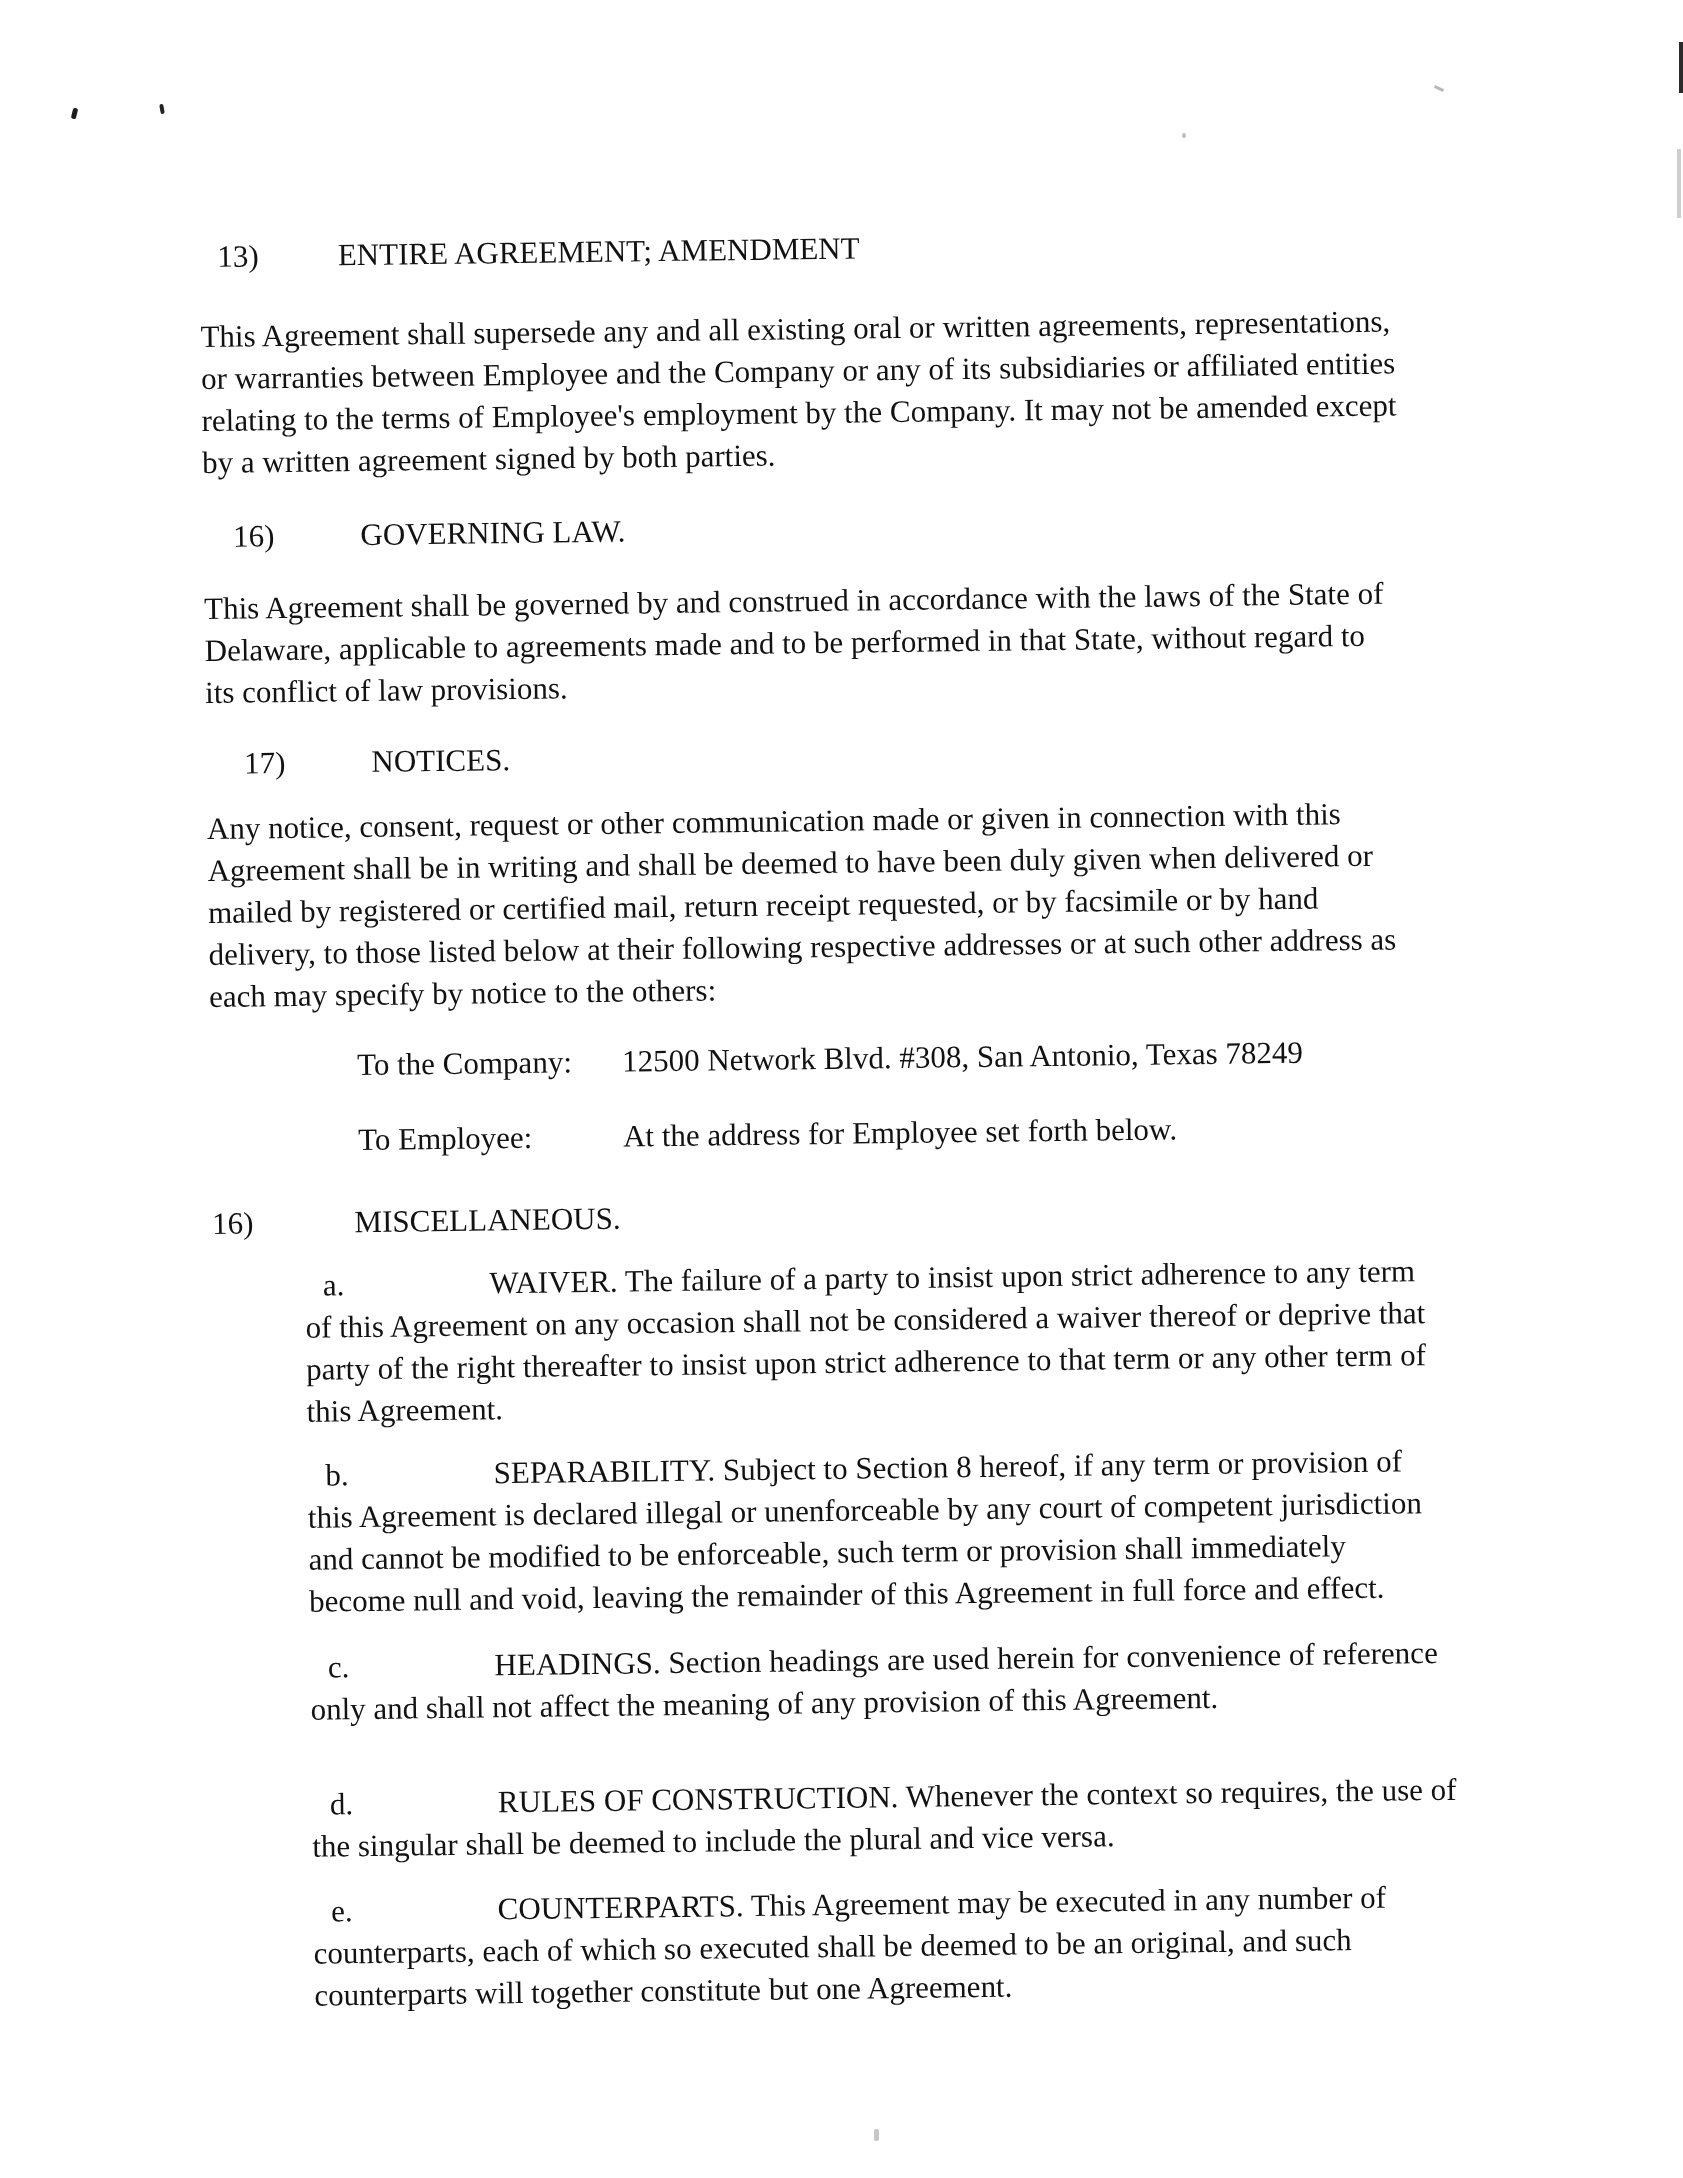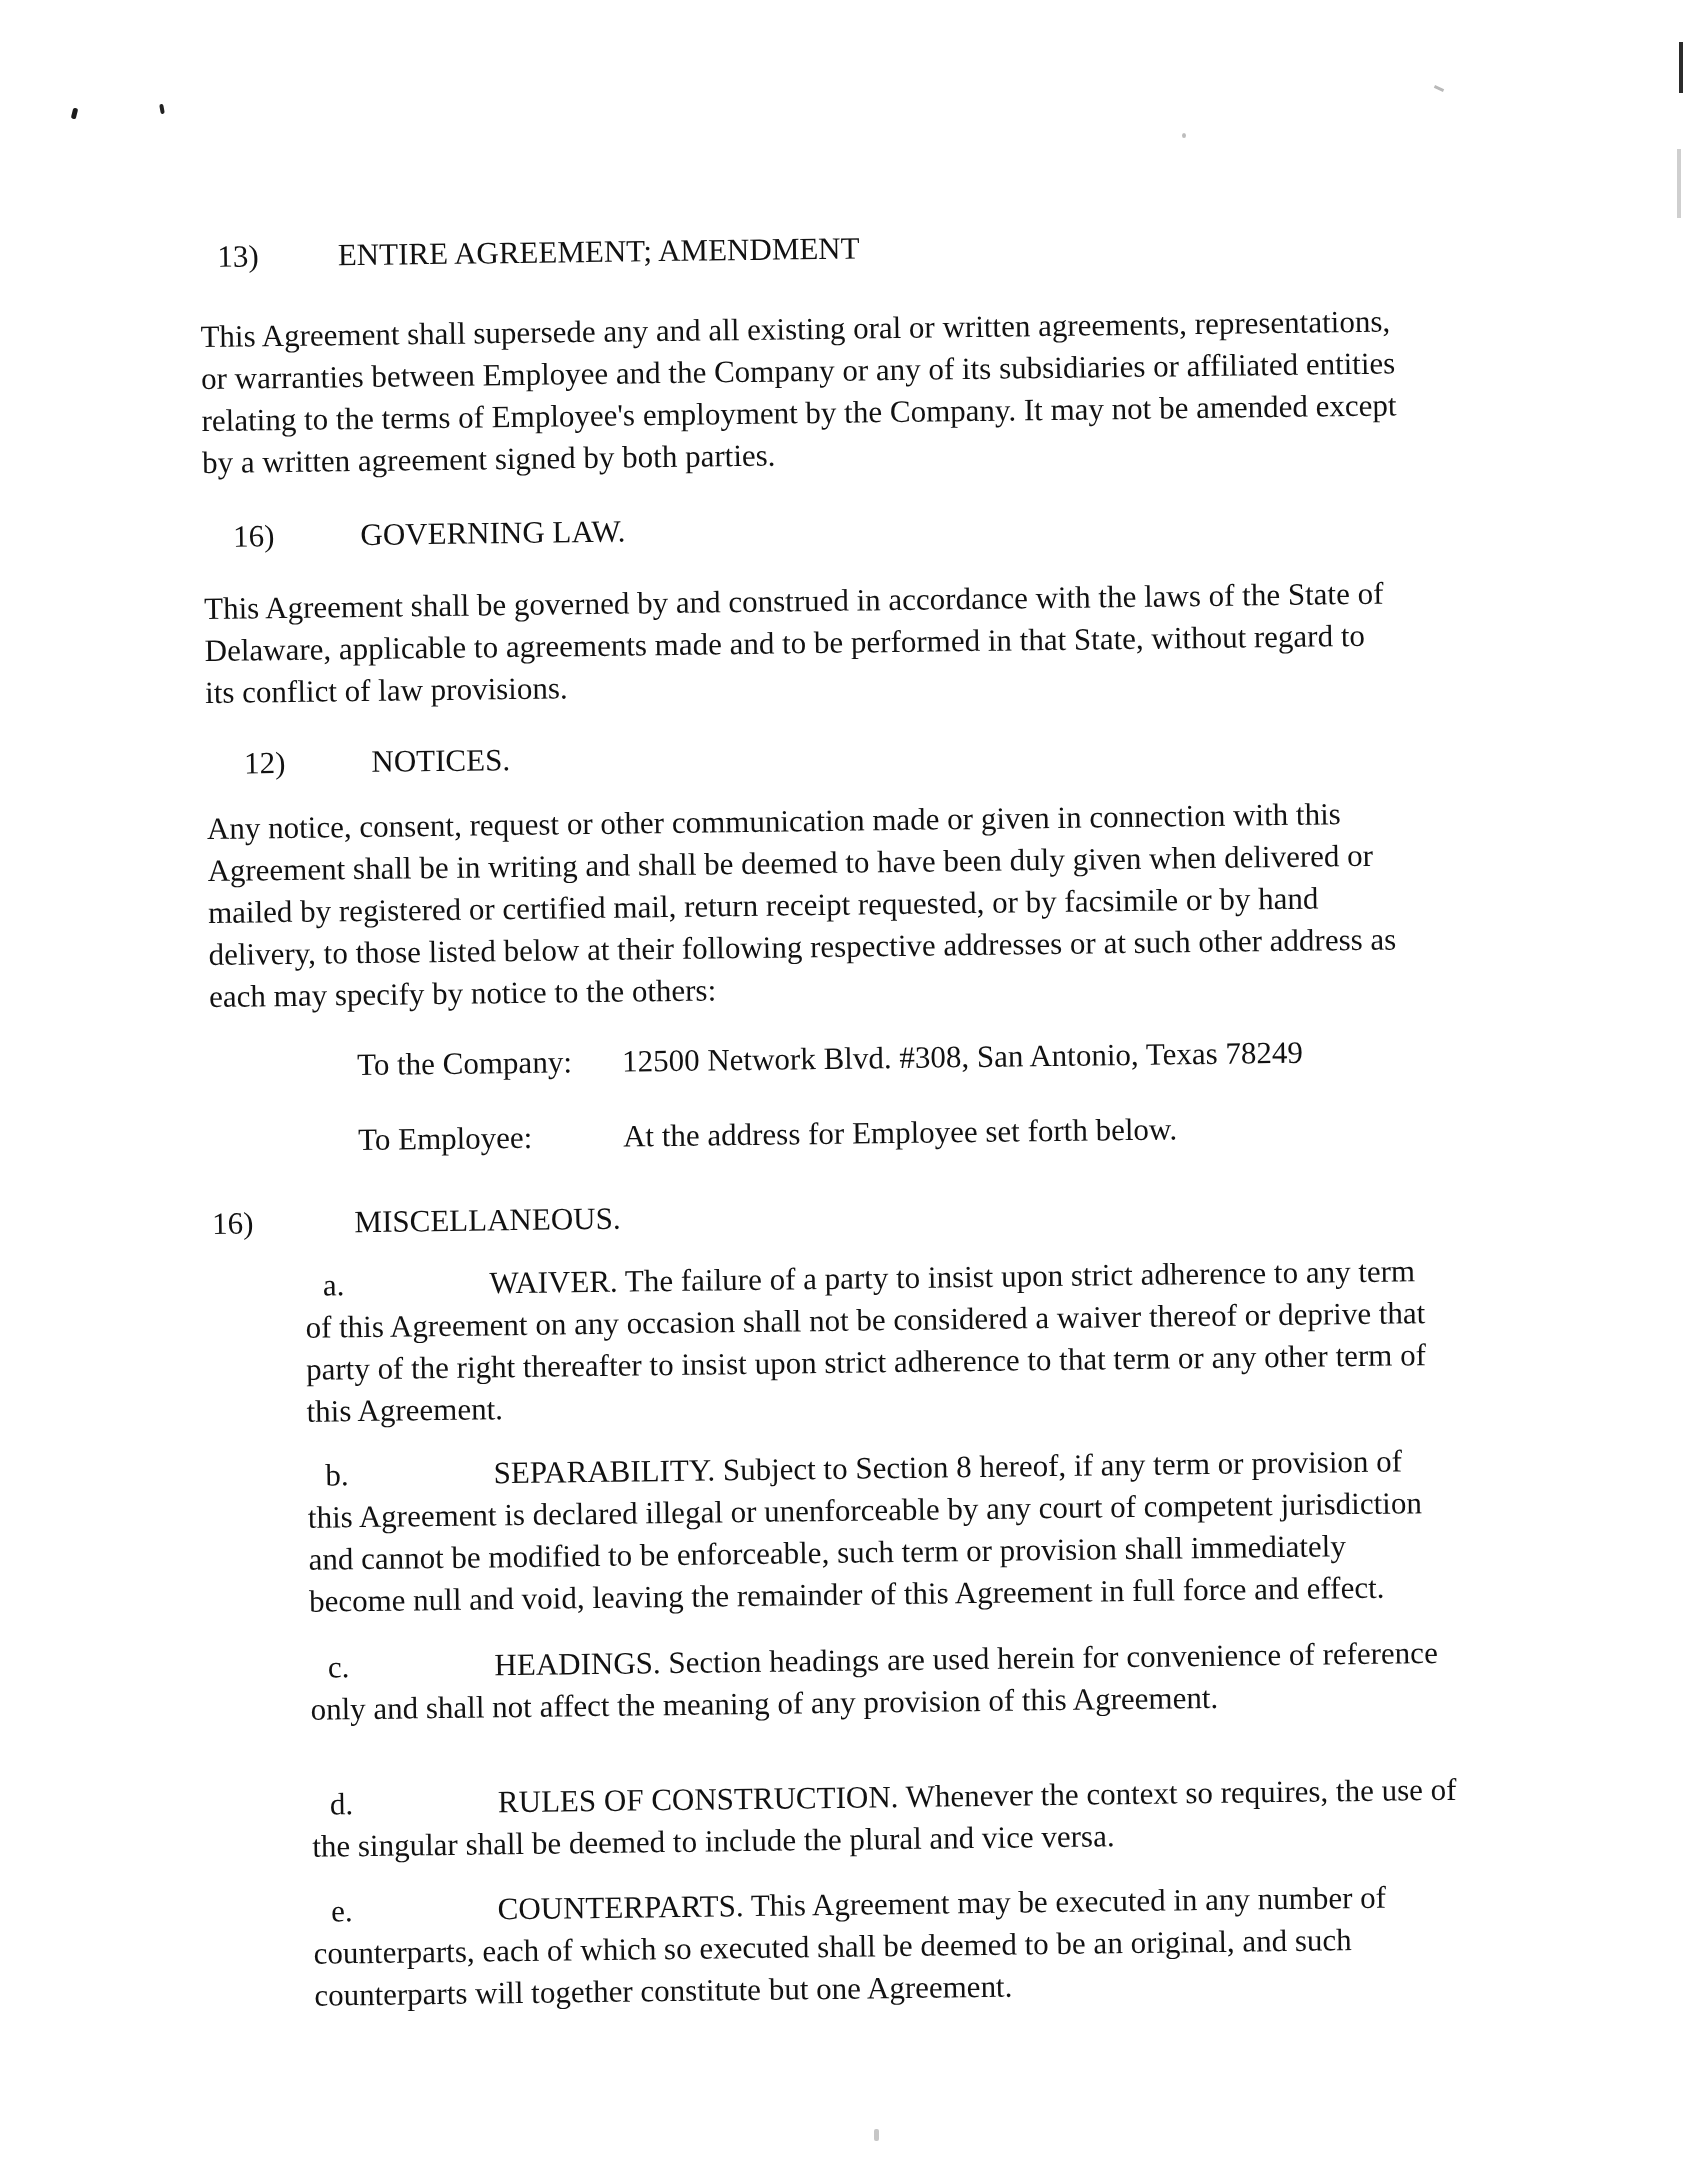--- a/index.html
+++ b/index.html
@@ -78,21 +78,21 @@
   <div class="sec-head h14 h14x">
     <span class="num">16)</span><span class="hsp"></span><span class="title">GOVERNING LAW.</span>
   </div>
   <div class="para p14">
       <div class="tline">This Agreement shall be governed by and construed in accordance with the laws of the State of</div>
       <div class="tline">Delaware, applicable to agreements made and to be performed in that State, without regard to</div>
       <div class="tline">its conflict of law provisions.</div>
     </div>
 
   <div class="sec-head h15 h15x">
-    <span class="num">12)</span><span class="hsp"></span><span class="title">NOTICES.</span>
+    <span class="num">17)</span><span class="hsp"></span><span class="title">NOTICES.</span>
   </div>
   <div class="para p15">
       <div class="tline">Any notice, consent, request or other communication made or given in connection with this</div>
       <div class="tline">Agreement shall be in writing and shall be deemed to have been duly given when delivered or</div>
       <div class="tline">mailed by registered or certified mail, return receipt requested, or by facsimile or by hand</div>
       <div class="tline">delivery, to those listed below at their following respective addresses or at such other address as</div>
       <div class="tline">each may specify by notice to the others:</div>
     </div>
 
   <div class="addr addr1">

